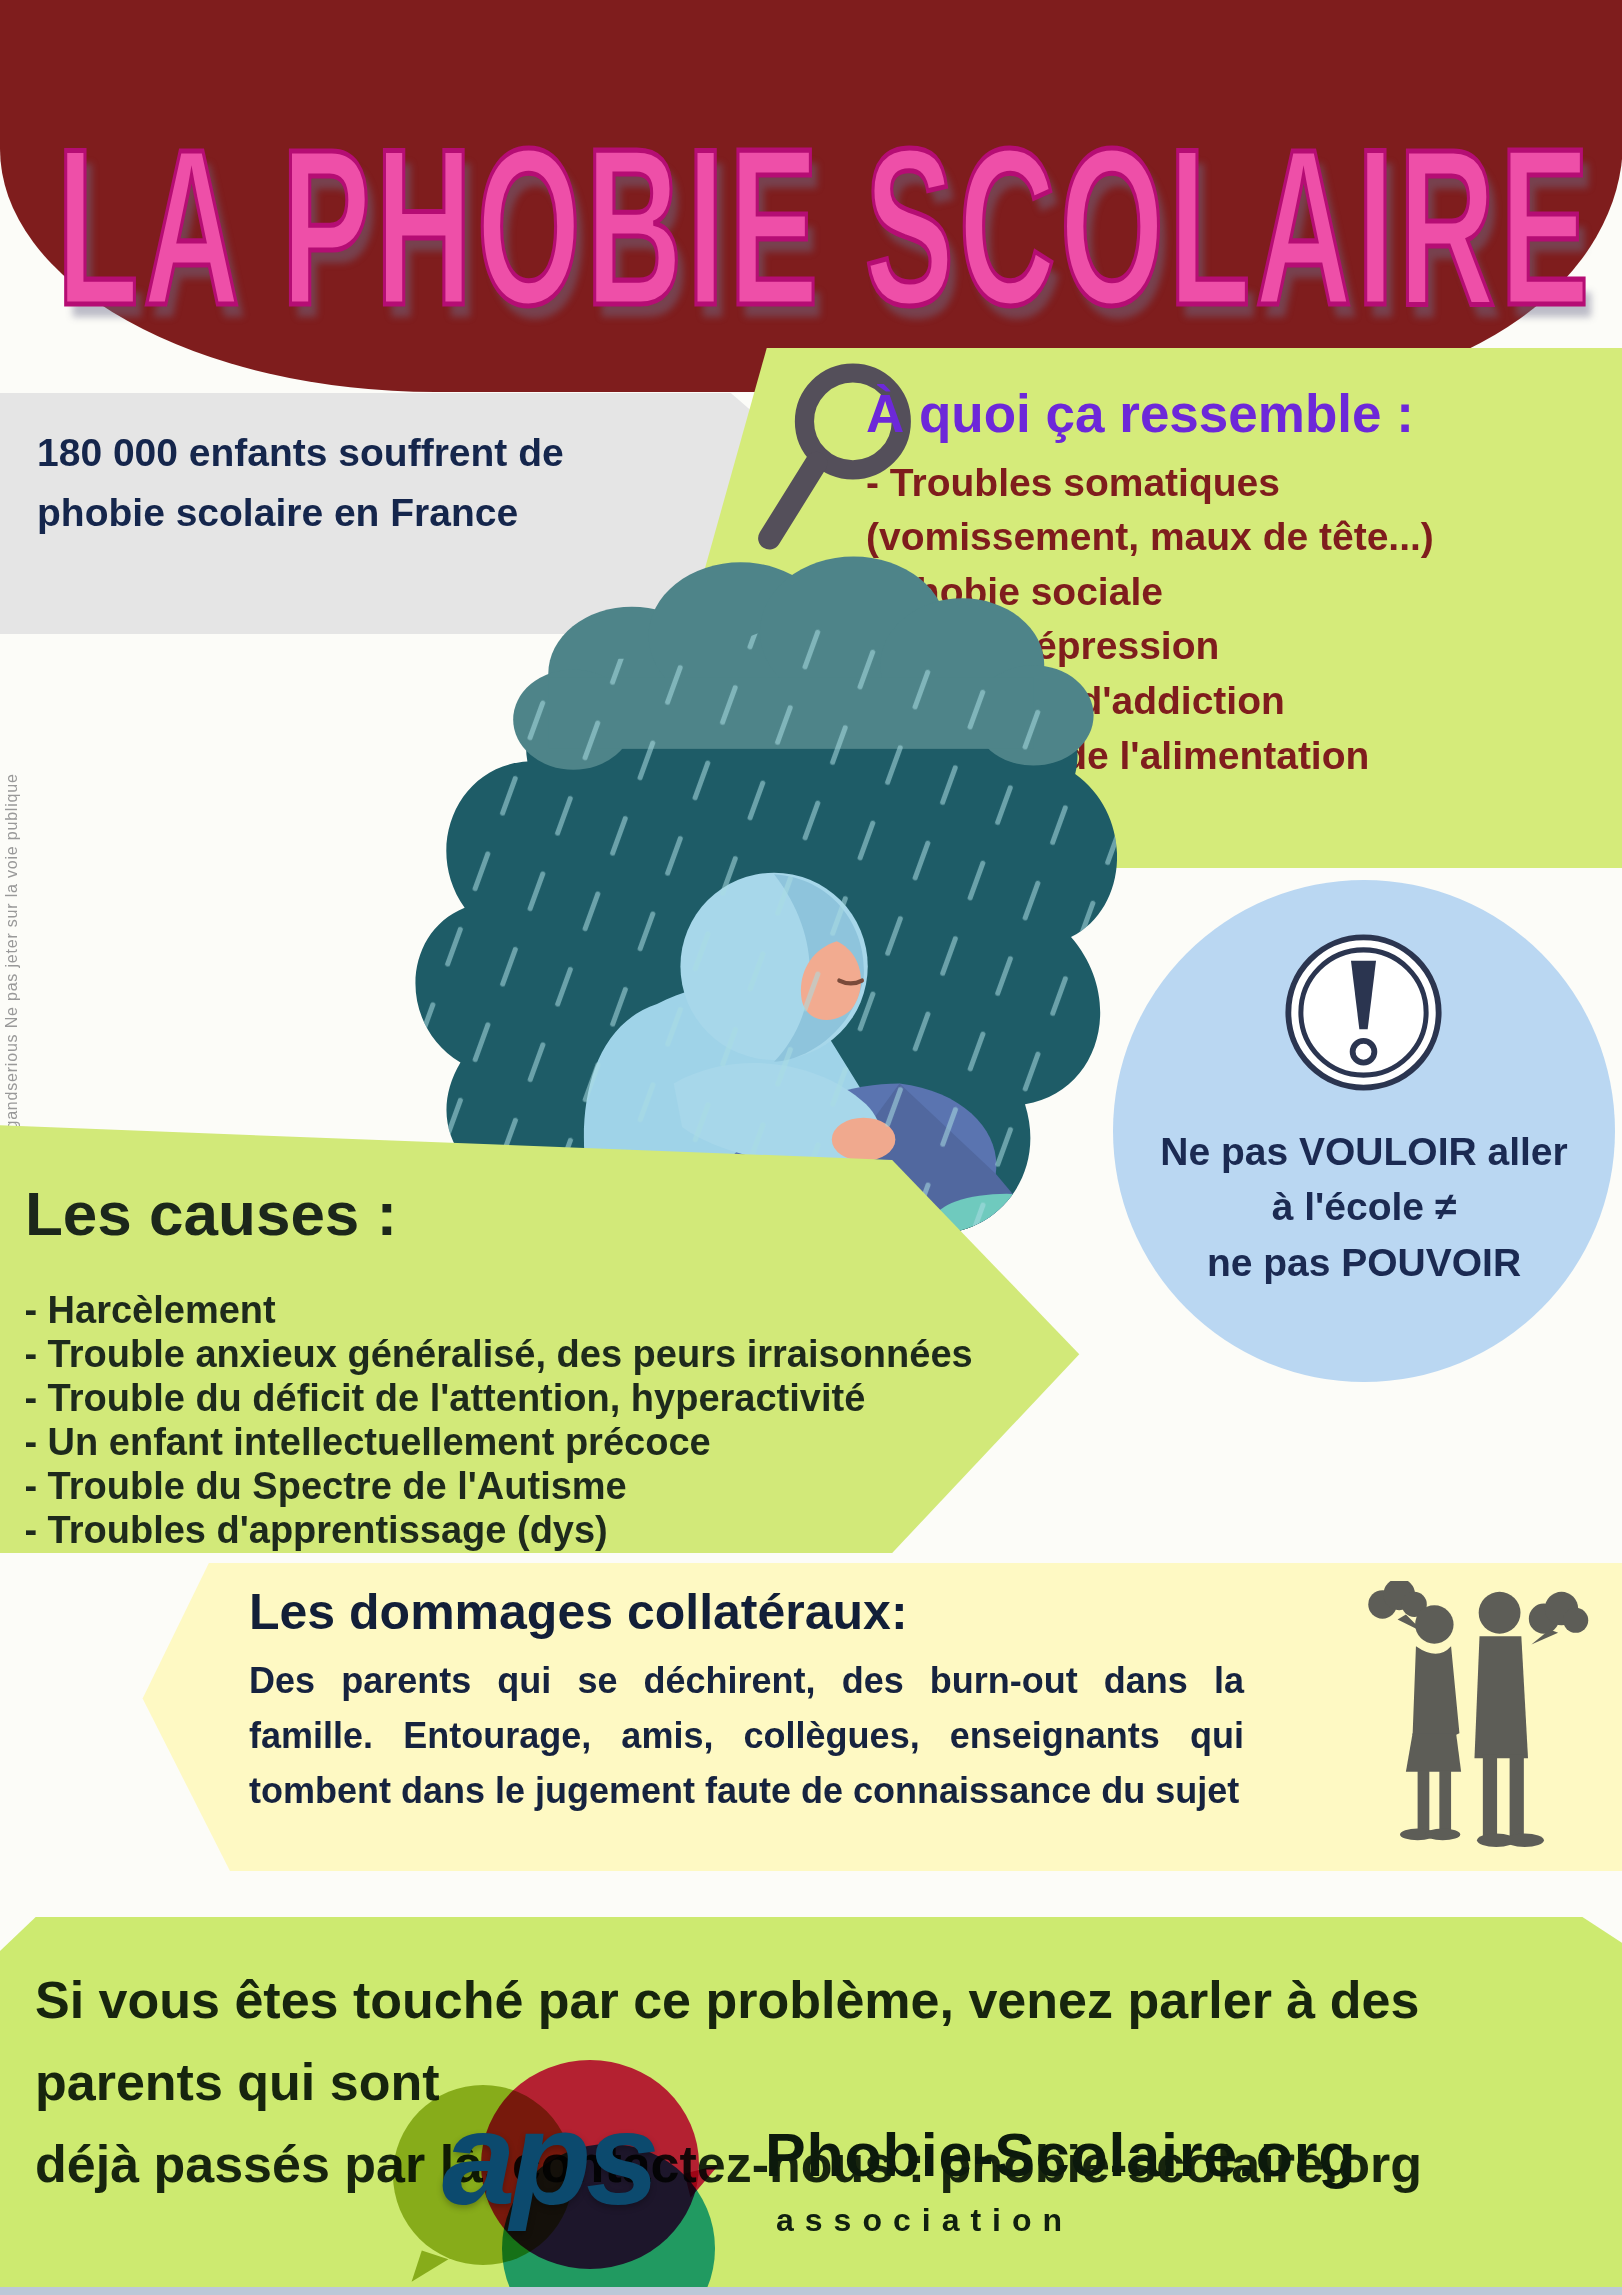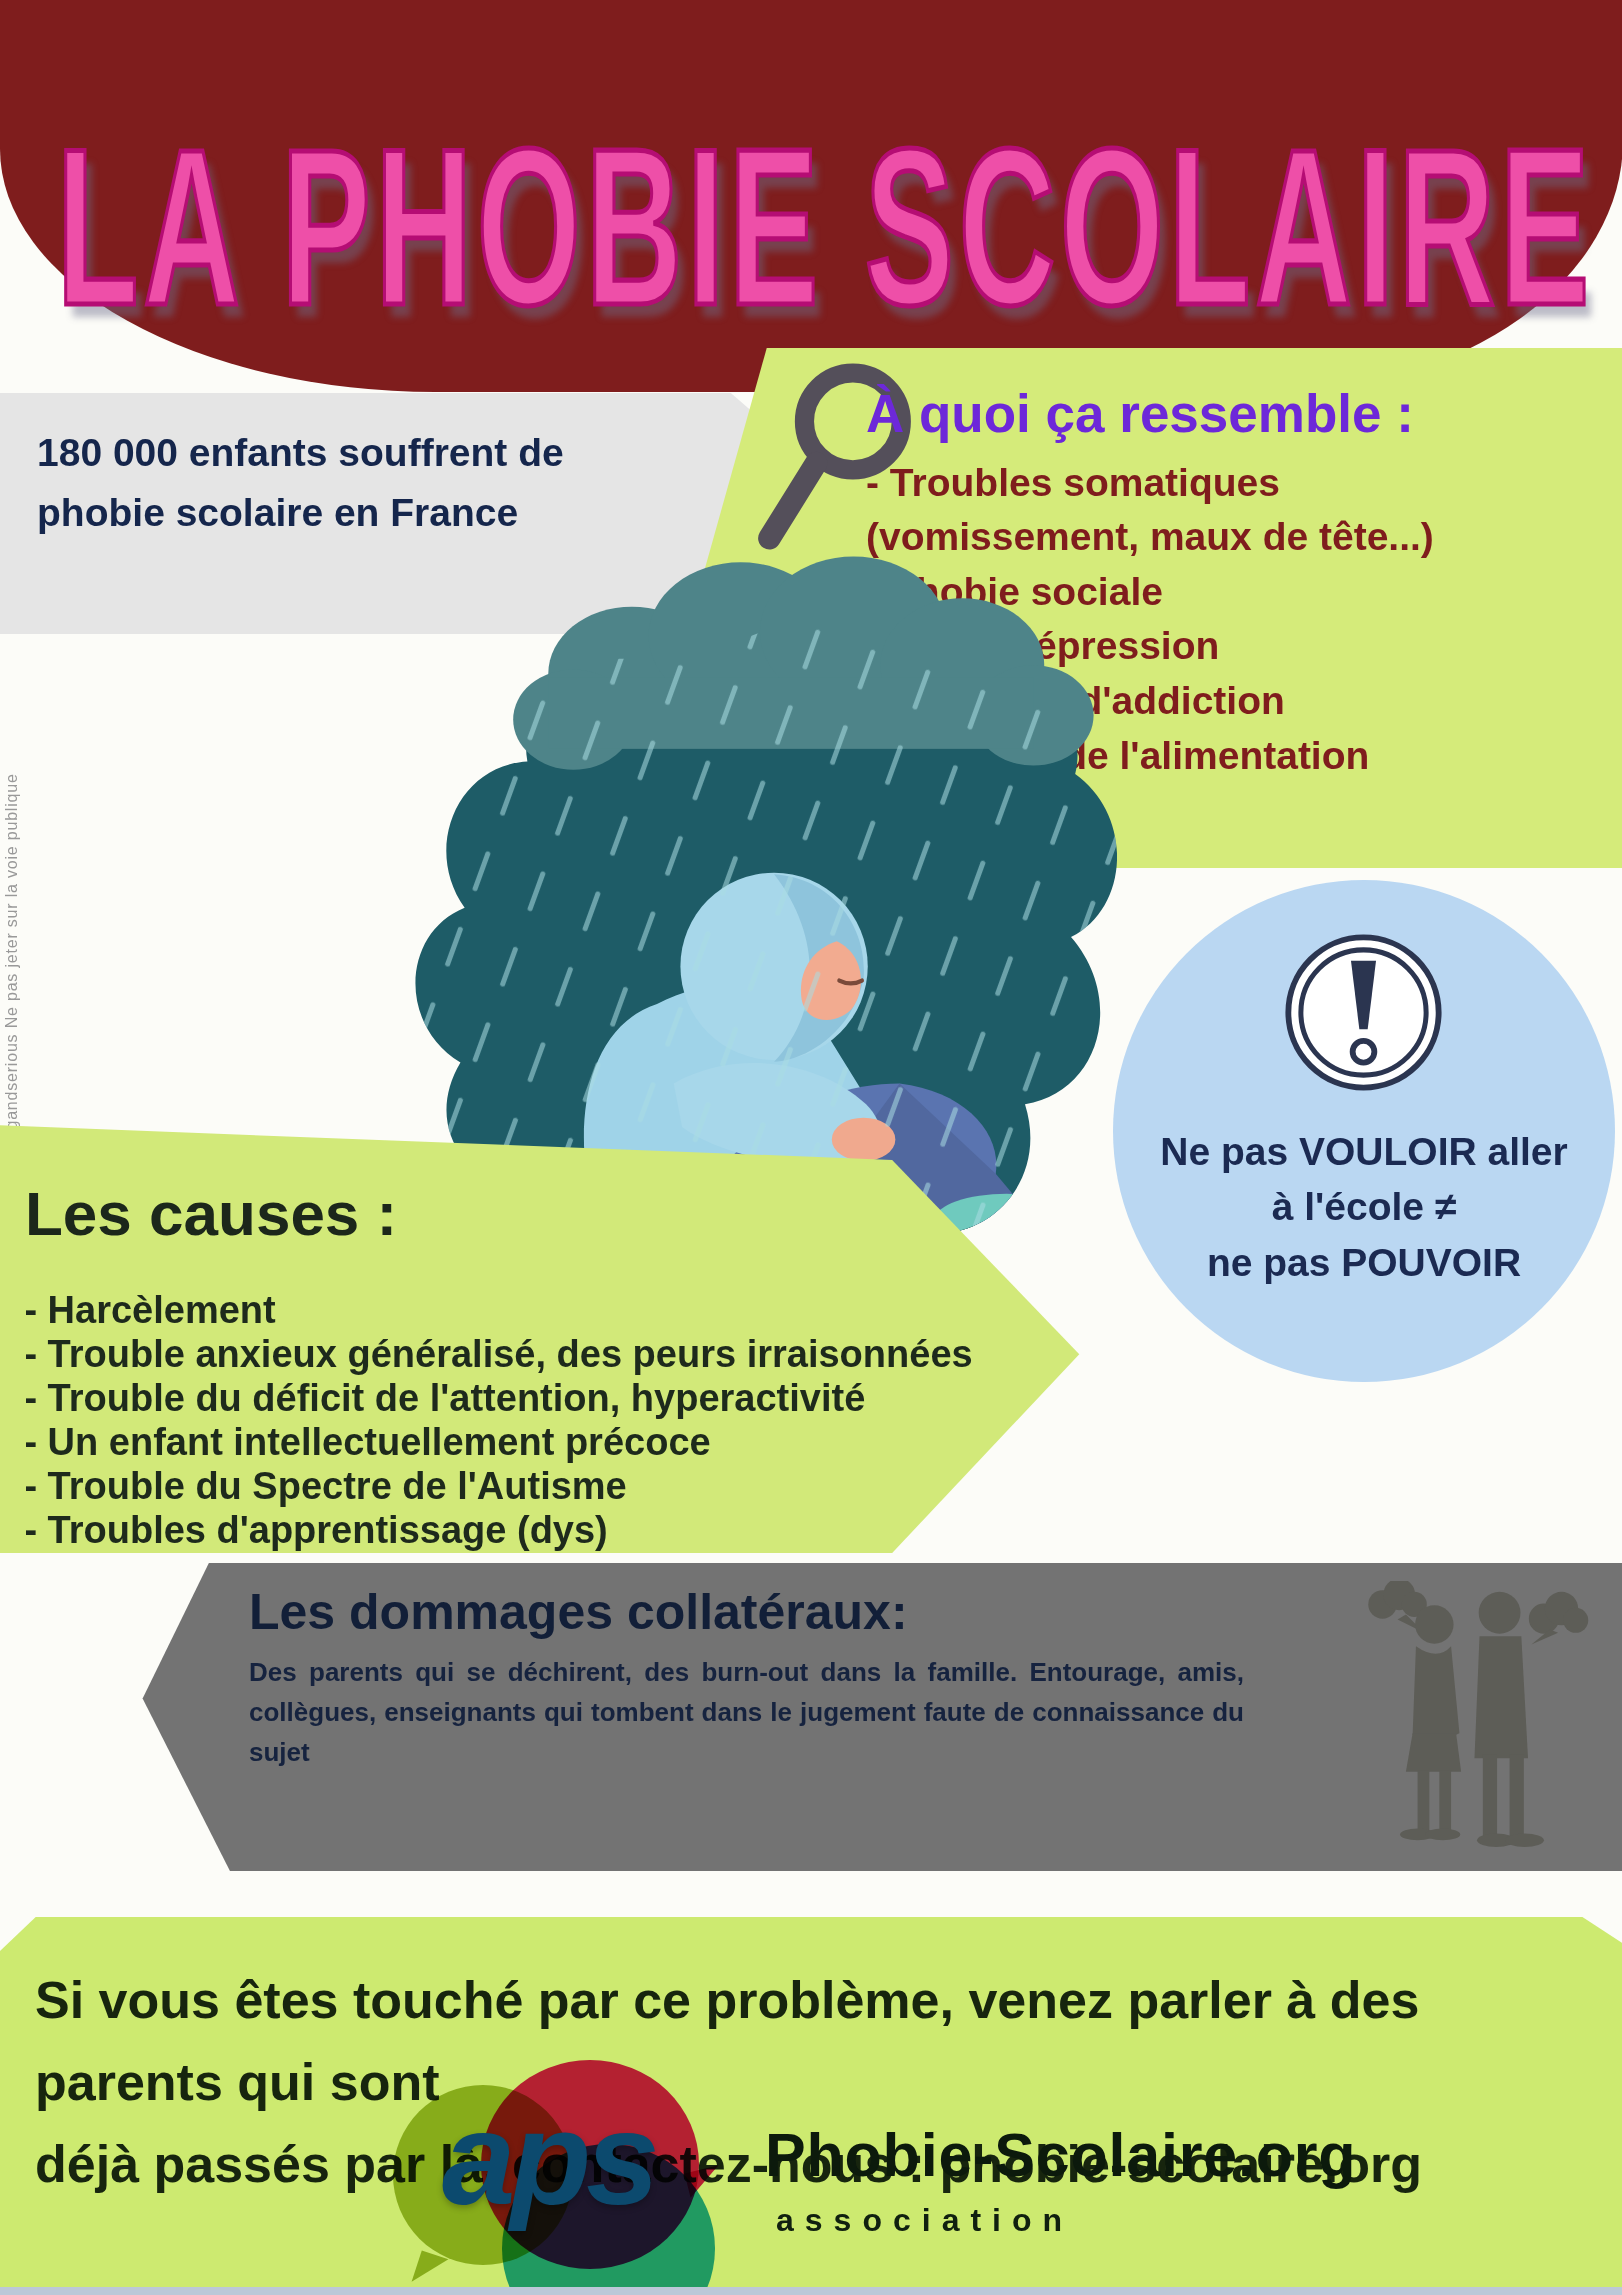--- a/index.html
+++ b/index.html
@@ -66,27 +66,27 @@
     background:#d2e979;
     clip-path:polygon(0 1%, 82% 9%, 99.2% 54%, 82% 100%, 0 100%);
   }
   .causes-heading{left:25px;top:1178px;font-size:62px;font-weight:bold;color:#1c271b;}
   .causes-list{left:18.4px;top:1288px;width:1054px;}
   .cause-line{font-size:38px;font-weight:bold;color:#1e2a1c;line-height:1.16;margin-left:6px;}
 
   
   .damages-banner{
     left:117px;top:1563px;width:1506px;height:308px;
-    background:#737373;
+    background:#fef9c3;
     clip-path:polygon(1.7% 44%, 6.1% 0, 100% 0, 100% 100%, 7.5% 100%);
   }
   .damages-heading{left:132px;top:20px;font-size:50px;font-weight:bold;color:#121f38;}
   .damages-body{
     left:132px;top:90px;width:995px;
-    font-size:26px;font-weight:bold;color:#16233f;line-height:1.53;
+    font-size:36px;font-weight:bold;color:#16233f;line-height:1.53;
     text-align:justify;
   }
   .silhouette-box{right:33px;top:18.4px;width:226px;height:276px;}
 
   
   .bottom-banner{
     left:0;top:1917px;width:1623px;height:378px;
     background:#cdea70;
     clip-path:polygon(0 9%, 2.2% 0, 97.5% 0, 100% 7%, 100% 100%, 0 100%);
   }

